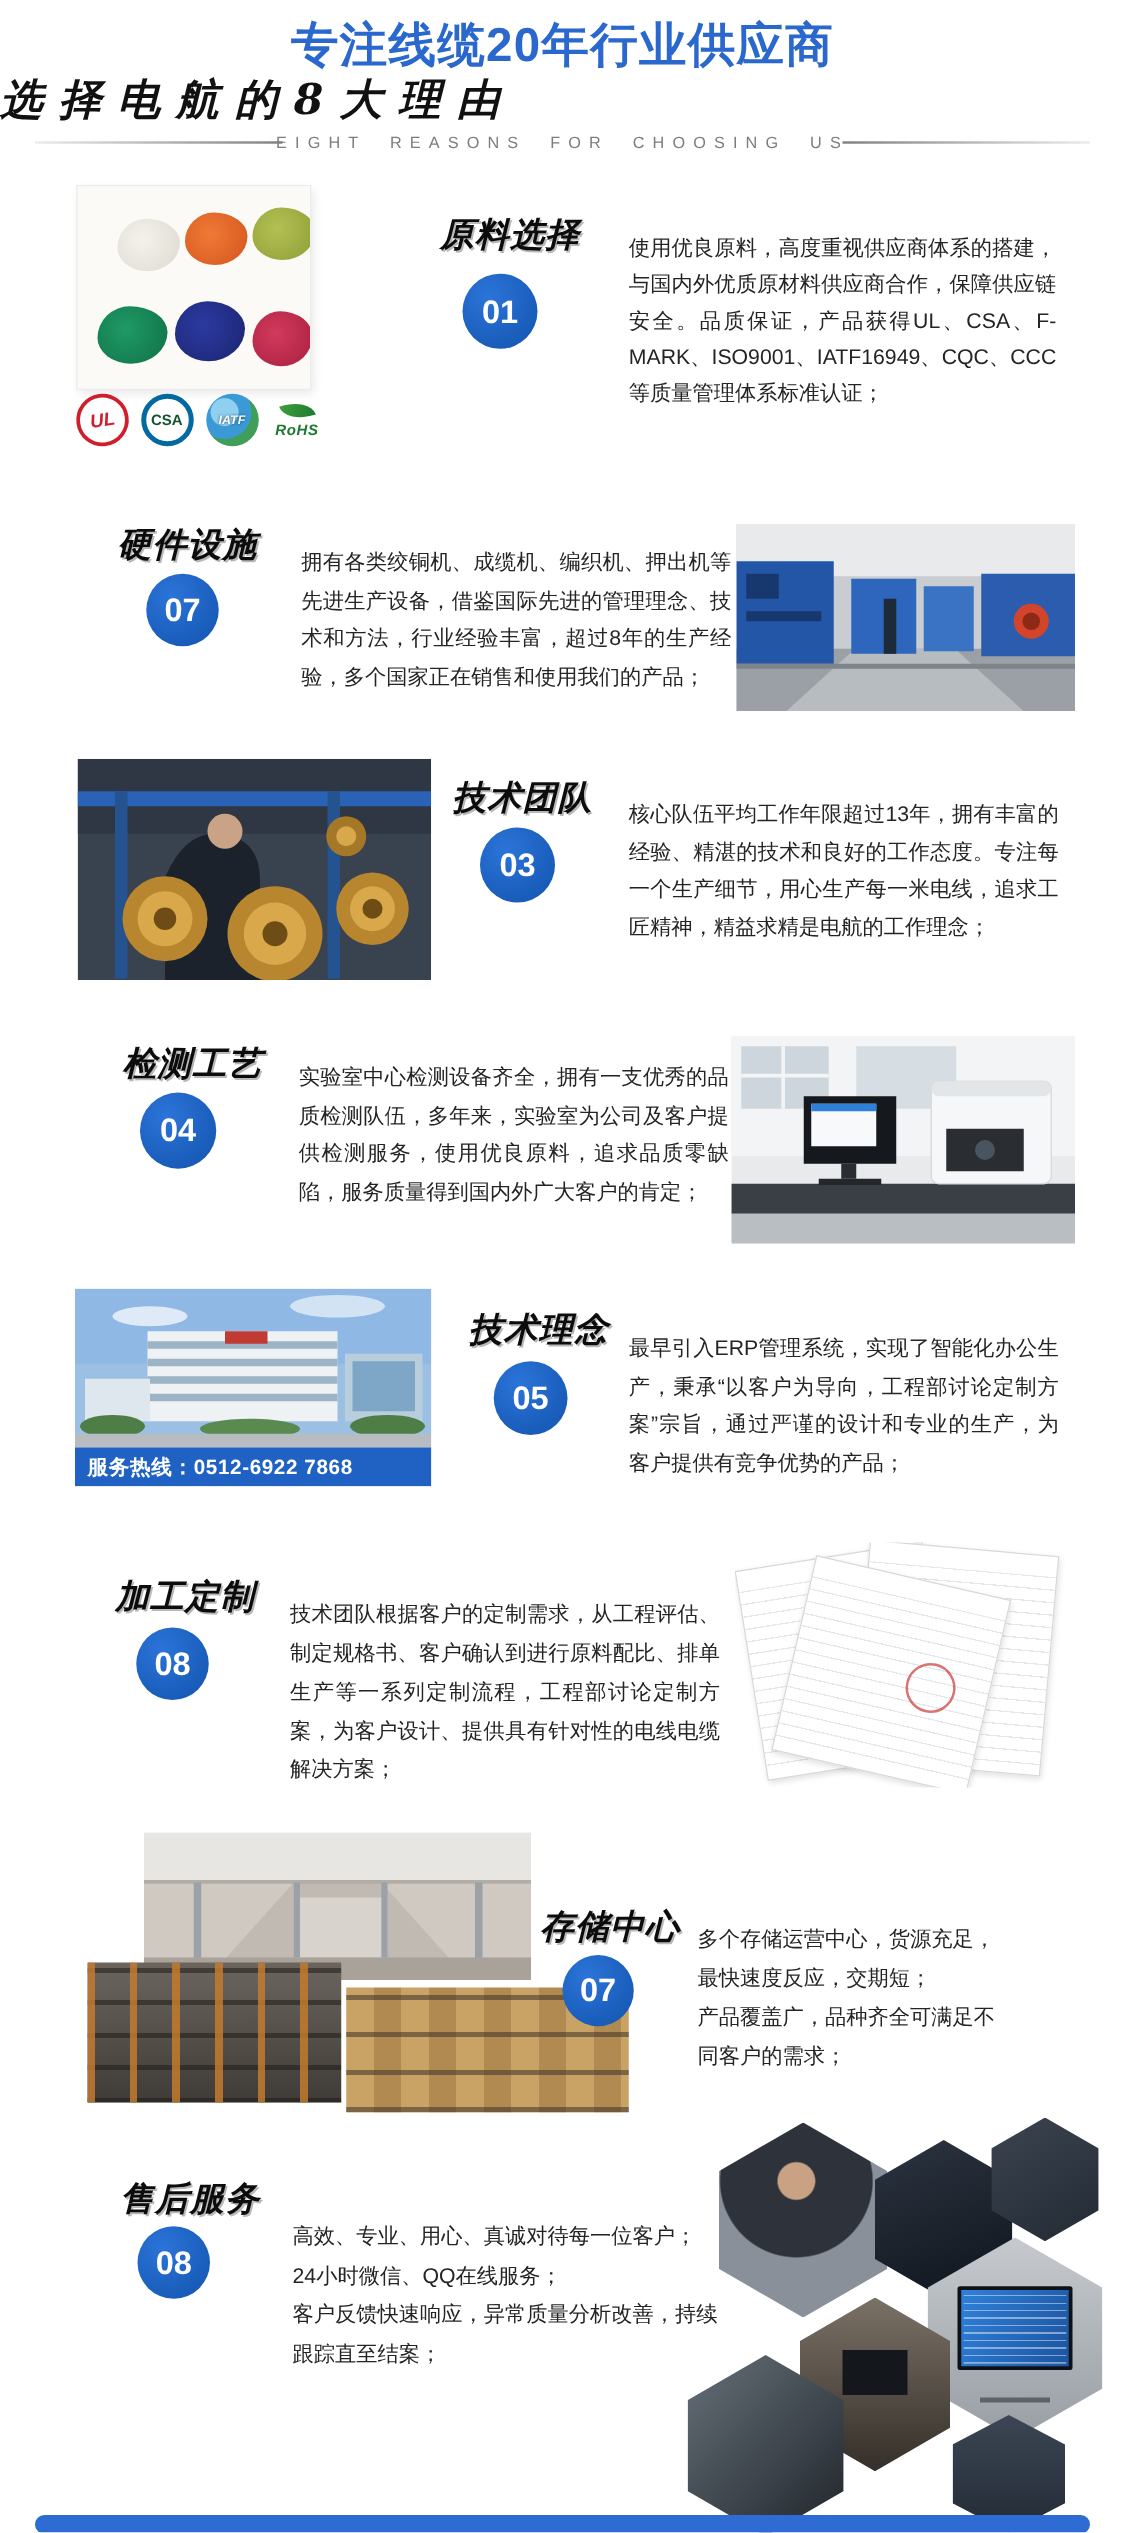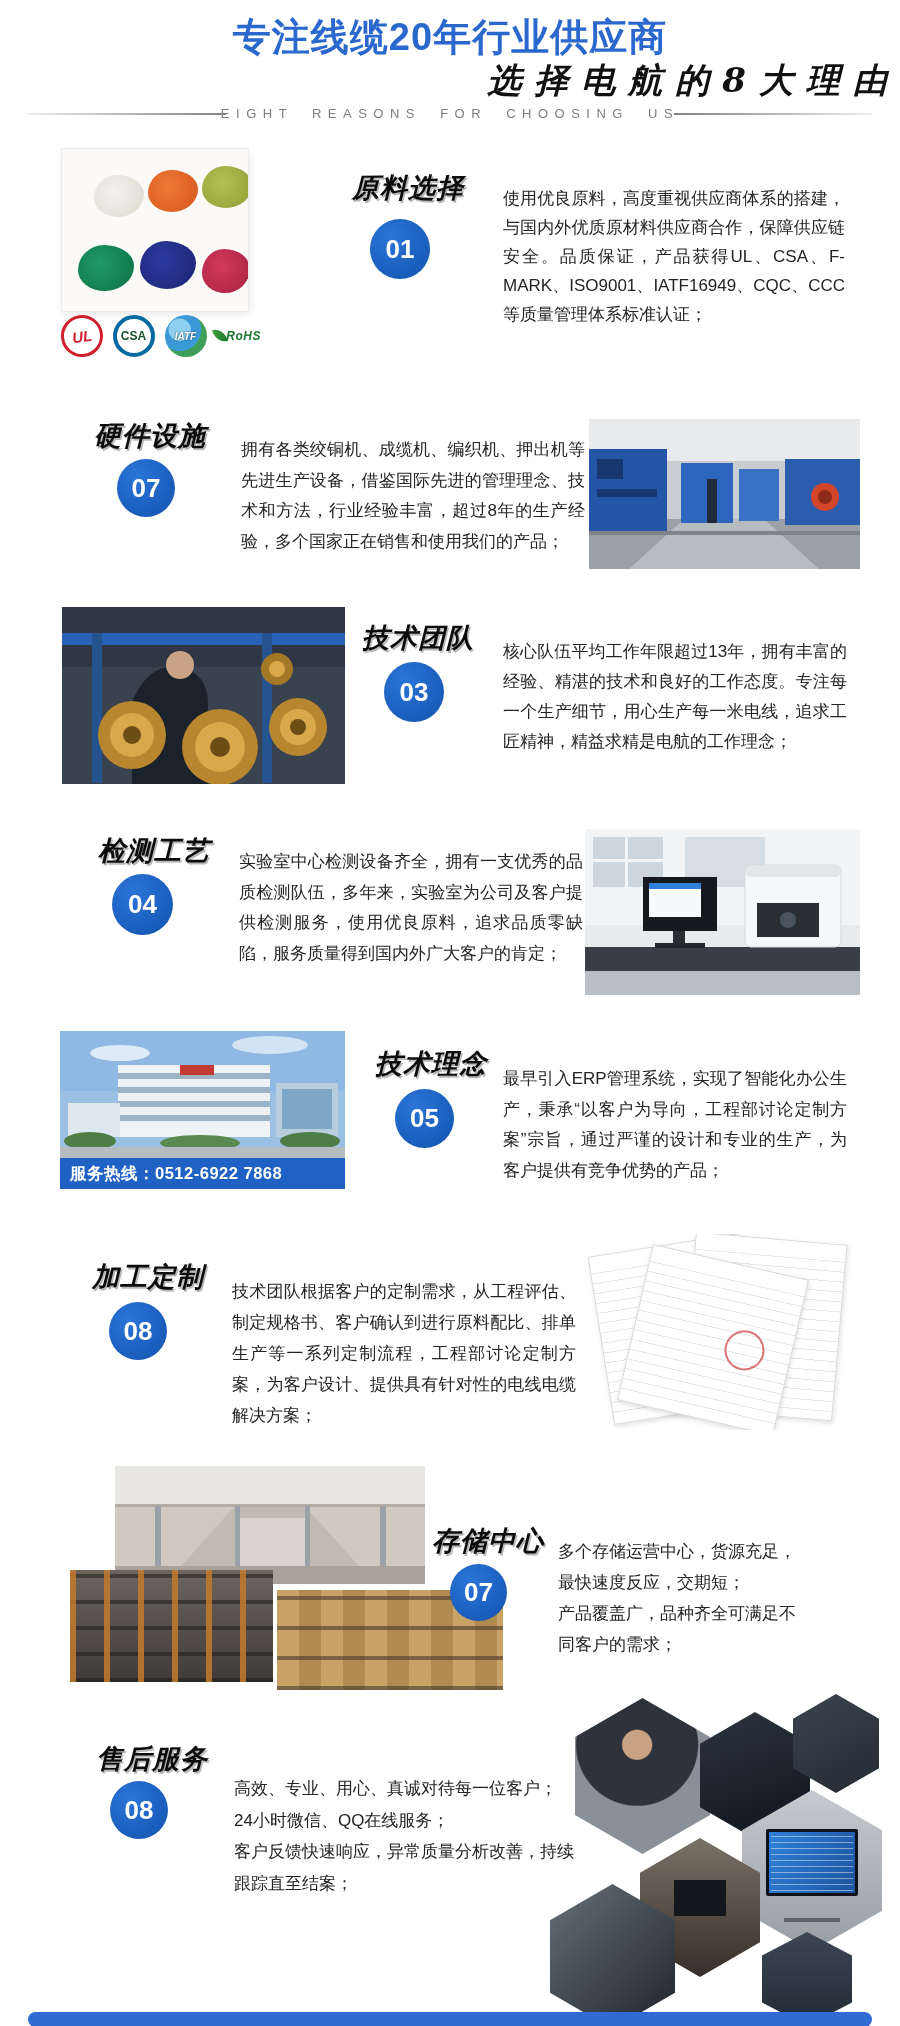--- a/index.html
+++ b/index.html
@@ -2,21 +2,21 @@
 <html><head>
 <meta charset="utf-8">
 <style>
   html,body{margin:0;padding:0;background:#fff;}
   .page{position:relative;width:900px;height:2026px;margin:0 auto;background:#fff;overflow:hidden;
         font-family:"Liberation Sans","DejaVu Sans",sans-serif;color:#222;}
 
   
   .main-title{position:absolute;top:14px;left:0;width:900px;text-align:center;
     font-size:38px;line-height:46px;font-weight:900;color:#2b68cd;letter-spacing:1px;margin:0;}
-  .subtitle{position:absolute;top:58px;left:0;width:900px;text-align:right;
+  .subtitle{position:absolute;top:58px;left:0;width:900px;text-align:left;
     font-family:"DejaVu Serif","Liberation Serif",serif;font-weight:bold;font-style:italic;
     font-size:34px;line-height:44px;color:#111;letter-spacing:13px;}
   .subtitle-en{position:absolute;top:106px;left:0;width:900px;text-align:center;
     font-size:13px;color:#7d7d7d;letter-spacing:6.5px;word-spacing:9px;}
   .rule{position:absolute;top:113px;height:2px;}
   .rule-l{left:28px;width:198px;background:linear-gradient(to right,rgba(130,130,130,.15),#828282);}
   .rule-r{right:28px;width:198px;background:linear-gradient(to left,rgba(130,130,130,.15),#828282);}
 
   
   .sec-title{position:absolute;font-size:27px;font-weight:900;font-style:italic;color:#0c0c0c;
@@ -61,21 +61,21 @@
   .pe5{left:78px;top:92px;background:radial-gradient(circle at 40% 40%,#2c3aa0,#1a2470);width:56px;height:48px;}
   .pe6{left:140px;top:100px;background:radial-gradient(circle at 40% 40%,#d23a5c,#a81f3e);width:48px;height:44px;}
   .badges{position:absolute;left:58px;top:311px;width:210px;height:50px;display:flex;gap:5px;align-items:center;}
   .badge{width:47px;height:48px;display:flex;align-items:center;justify-content:center;position:relative;}
   .ring{width:42px;height:42px;border-radius:50%;display:flex;align-items:center;justify-content:center;
         font-weight:bold;box-sizing:border-box;}
   .badge-ul .ring{border:3px solid #d01f2c;color:#d01f2c;font-size:15px;font-style:italic;transform:rotate(-8deg);}
   .badge-csa .ring{border:4px solid #0369a1;color:#14532d;font-size:12px;}
   .badge-iatf .ring{border:none;background:radial-gradient(circle at 35% 35%,#8fd0f0 0 28%,#3b9ad6 30% 55%,#3f9e57 56% 80%,#2c7fba 81%);
         color:#fff;font-size:10px;font-style:italic;text-shadow:0 0 2px #135;}
-  .badge-rohs{gap:0;}
+  .badge-rohs{flex-direction:column;gap:0;}
   .leaf{width:26px;height:15px;background:linear-gradient(120deg,#3f9e3f,#1c7a2e);
         border-radius:0 100% 0 100%;transform:rotate(-18deg);margin-bottom:1px;}
   .rohs-label{color:#1c7a2e;font-weight:bold;font-size:12px;font-style:italic;letter-spacing:.5px;}
 
   
   .p2{left:589px;top:419px;width:271px;height:150px;}
   .p3{left:62px;top:607px;width:283px;height:177px;}
   .p4{left:585px;top:829px;width:275px;height:166px;}
   .p5{left:60px;top:1031px;width:285px;height:158px;background:#cfe0ef;}
   .hotline-bar{position:absolute;left:0;bottom:0;width:100%;height:31px;background:#1f62c4;

